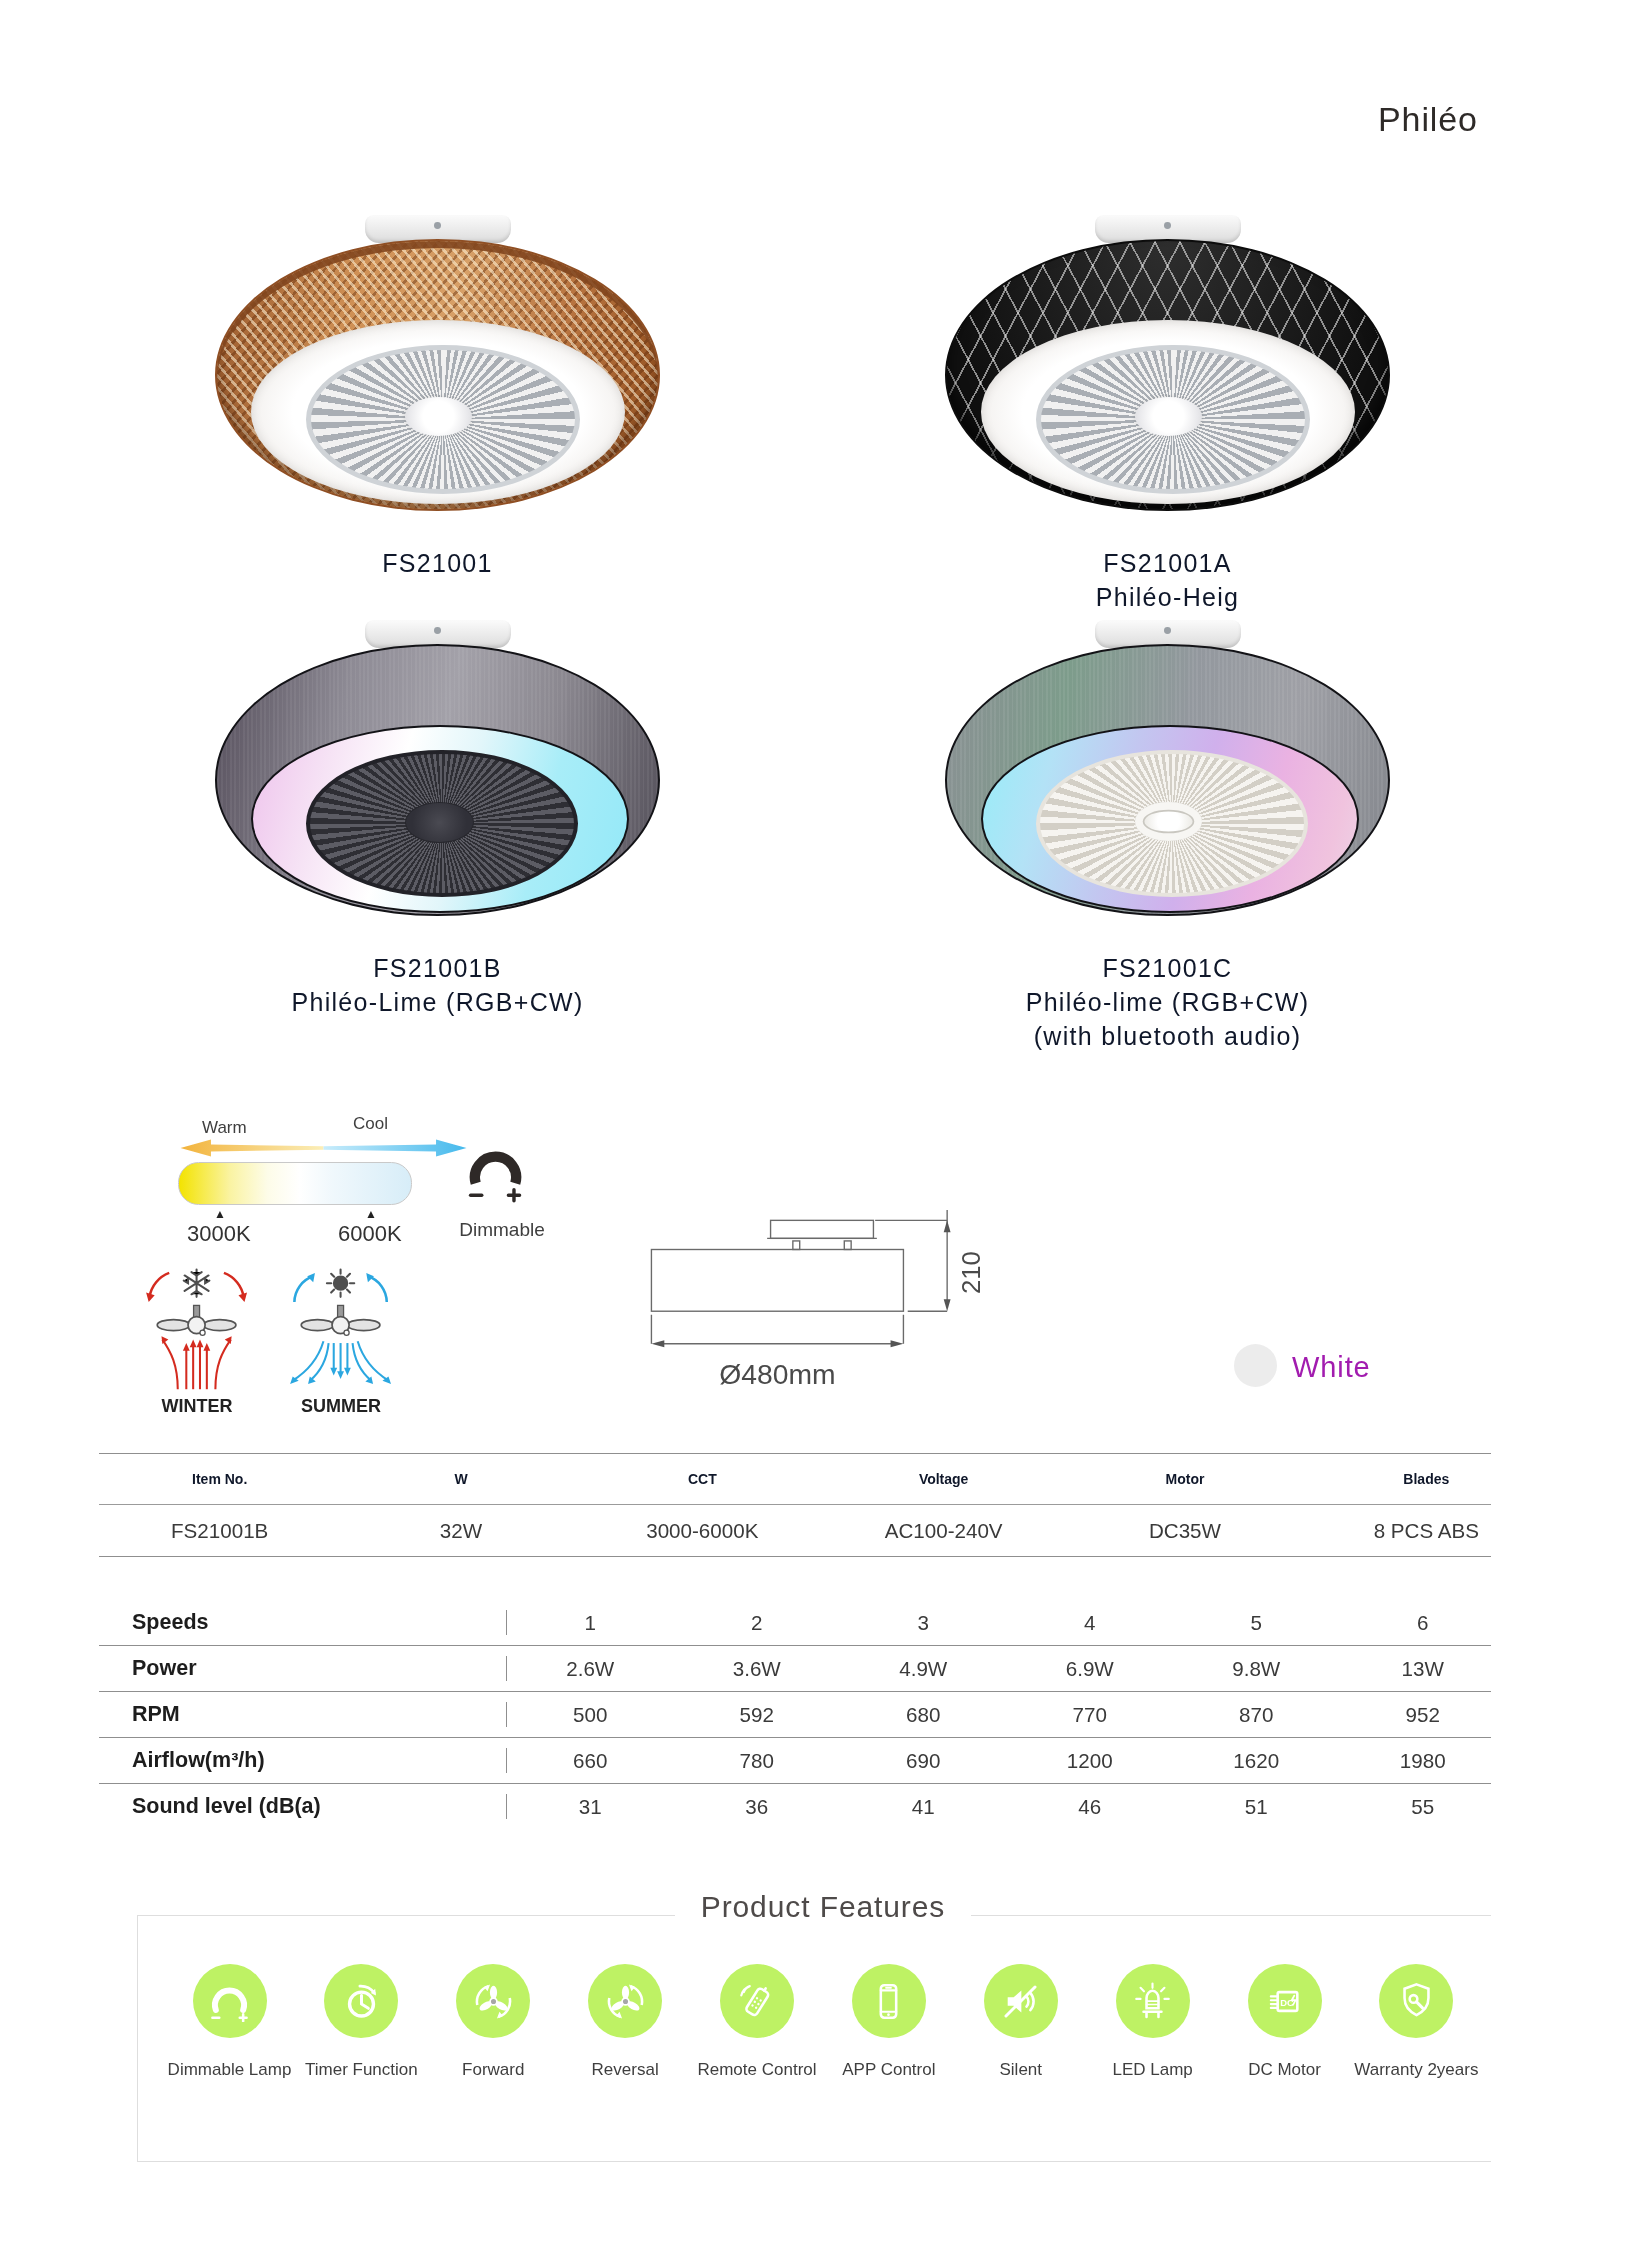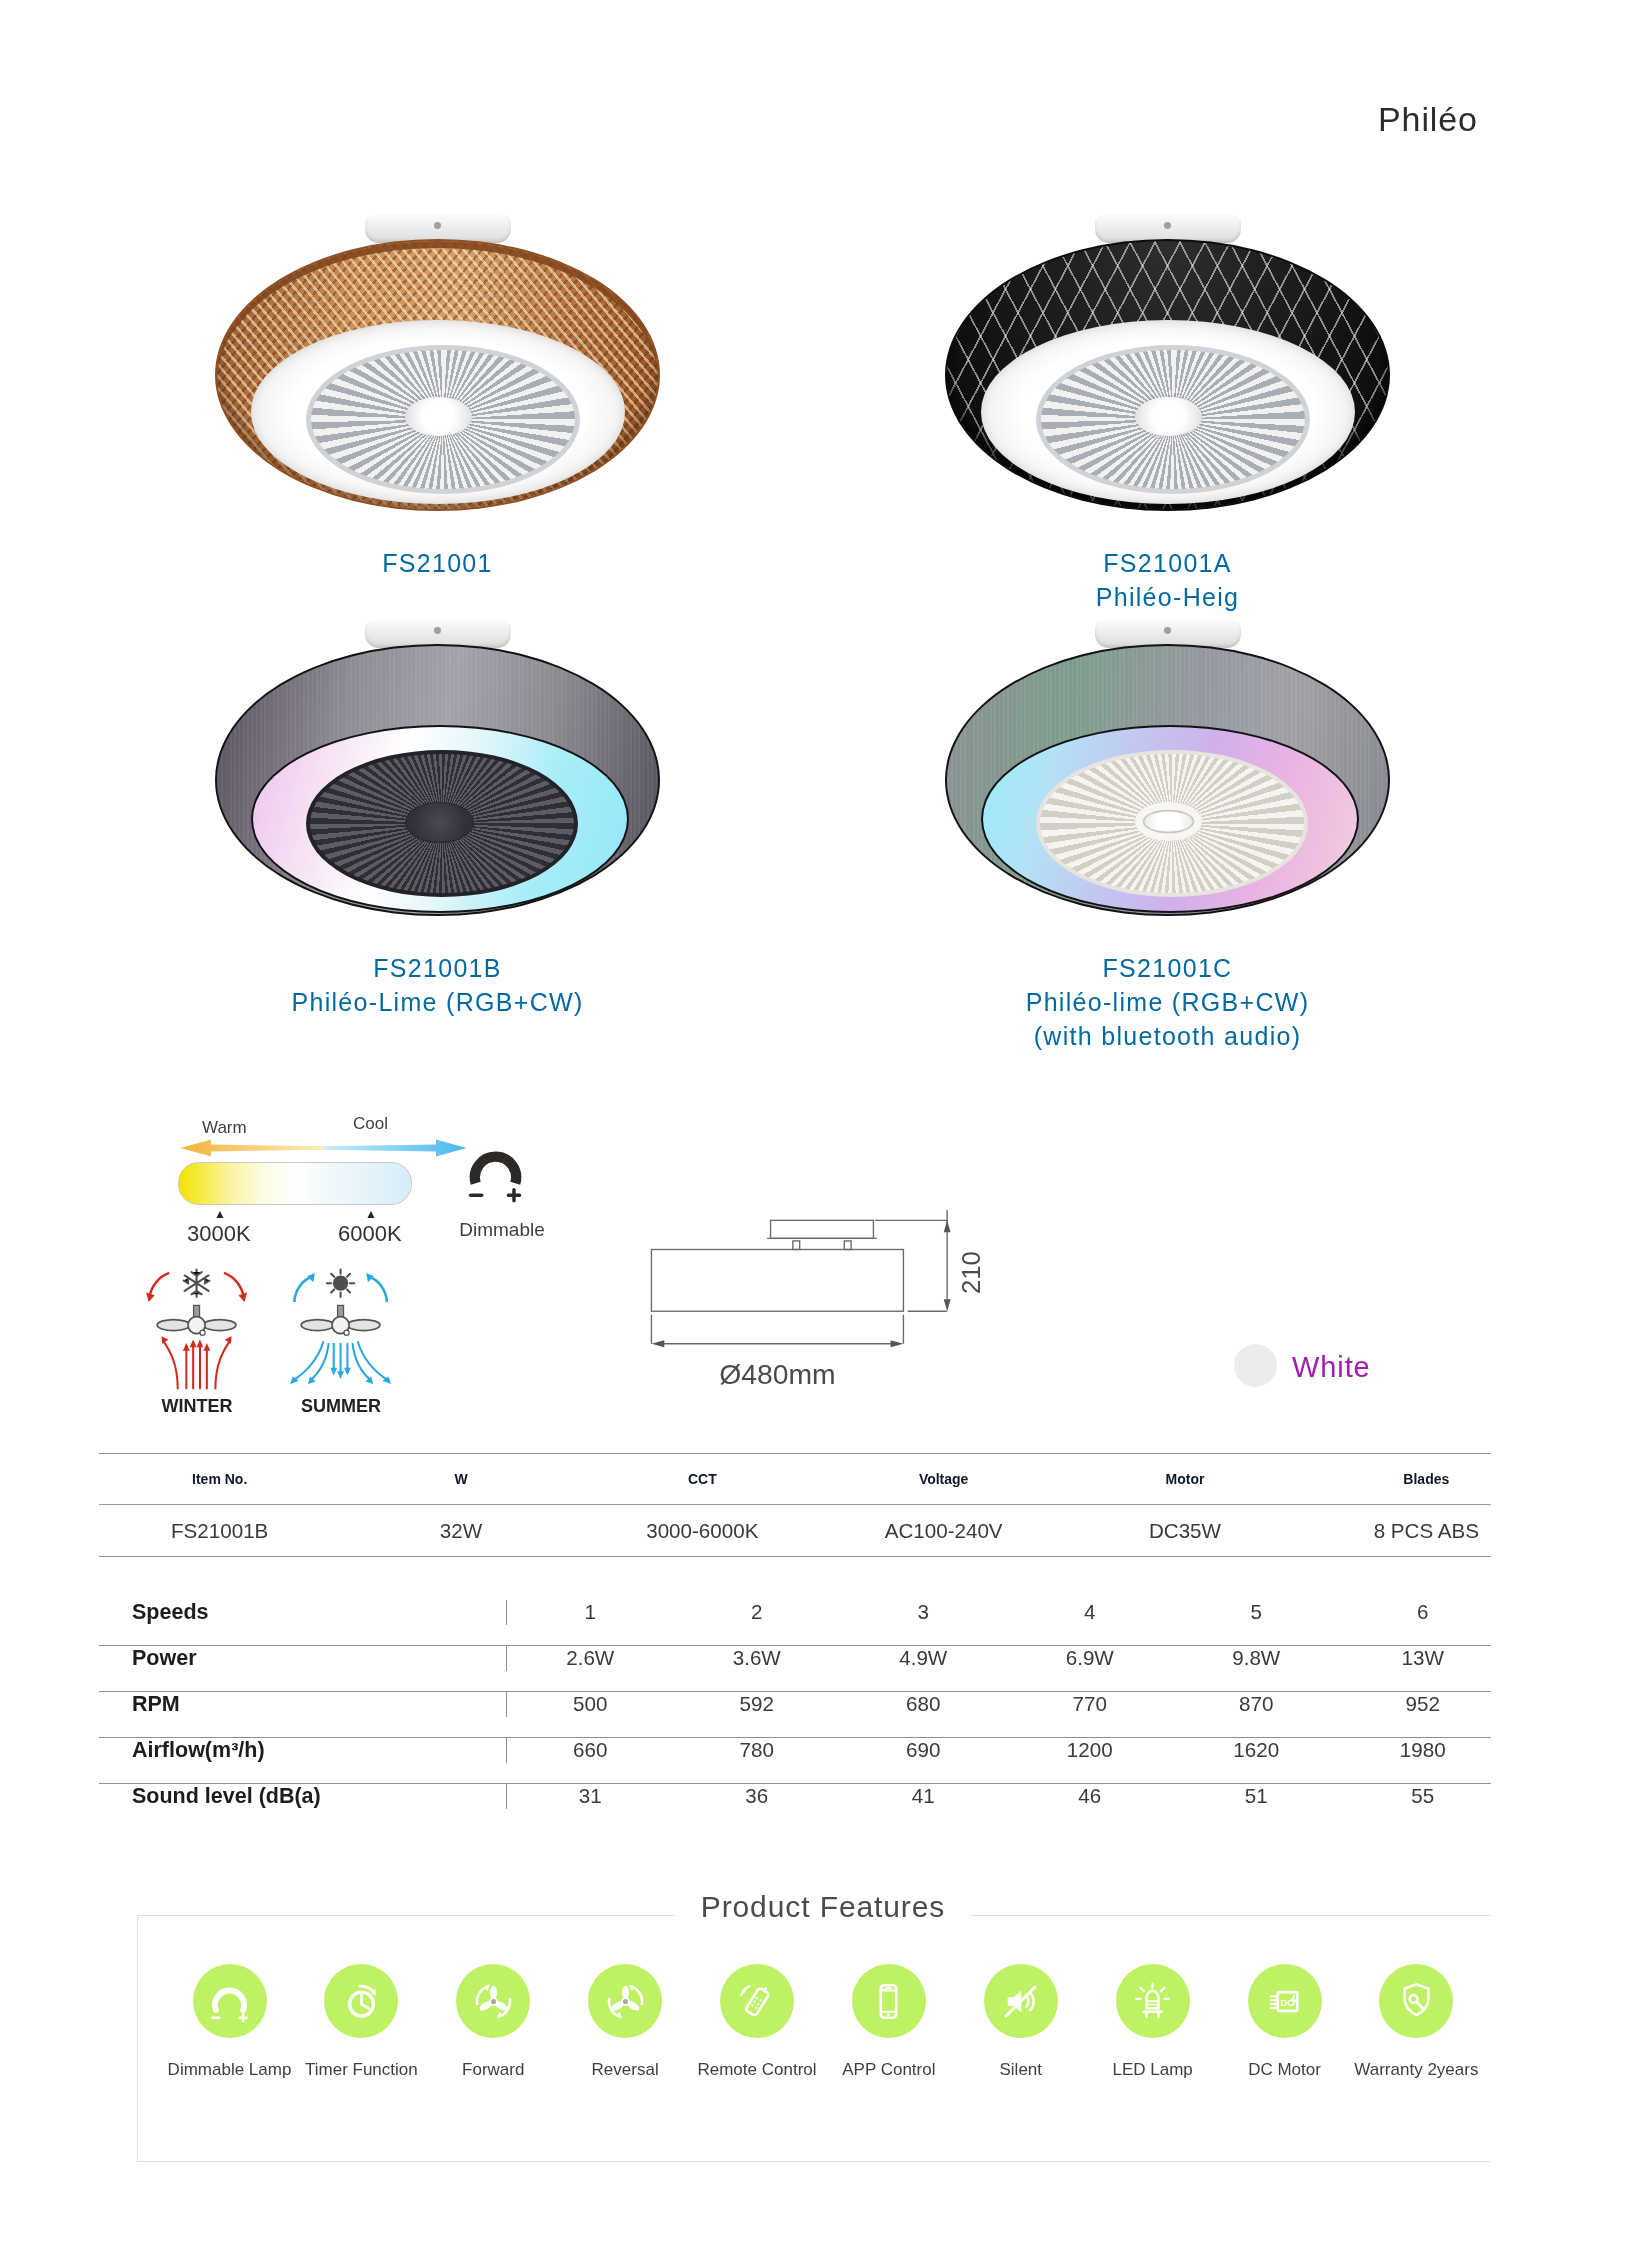--- a/index.html
+++ b/index.html
@@ -3,21 +3,21 @@
 <meta charset="utf-8">
 <style>
   html,body{margin:0;padding:0;background:#ffffff;}
   .page{position:relative;width:1491px;height:2250px;background:#fff;overflow:hidden;
         font-family:"Liberation Sans",sans-serif;color:#3a3534;border-radius:18px;}
 
   .page-title{position:absolute;left:1378px;top:100px;font-size:34px;letter-spacing:0.9px;color:#2e2a28;}
 
   
   .product{position:absolute;width:481px;text-align:center;}
-  .caption{margin-top:12px;font-size:25px;line-height:34px;letter-spacing:1.3px;color:#0369a1;}
+  .caption{margin-top:12px;font-size:25px;line-height:34px;letter-spacing:1.3px;color:#0f172a;}
 
   .fan{position:relative;width:446px;height:319px;margin:0 auto;}
   .canopy{position:absolute;top:0;left:50%;width:146px;height:27.5px;margin-left:-73px;
           background:linear-gradient(#fbfbfb,#dcdcdc);border-radius:8.6px 8.6px 13.7px 13.7px;
           box-shadow:inset 0 -2.6px 3.4px rgba(0,0,0,.12);}
   .canopy:after{content:"";position:absolute;left:50%;top:6.9px;width:6.9px;height:6.9px;margin-left:-3.4px;
           border-radius:50%;background:#9aa0a6;}
   .drum{position:absolute;top:24px;left:0;width:441px;height:268px;border-radius:50%;}
   .ring{position:absolute;top:105px;left:36px;width:374px;height:184px;border-radius:50%;}
   .grille{position:absolute;top:130px;left:91px;width:264px;height:139px;border-radius:50%;}
@@ -80,21 +80,21 @@
   
   .spec-table{position:absolute;left:99px;top:1453px;width:1448px;
       border-top:1.7px solid #8f8f8f;border-bottom:1.7px solid #8f8f8f;}
   .spec-head{display:flex;height:50px;align-items:center;border-bottom:1.7px solid #9b9b9b;}
   .spec-row{display:flex;height:51px;align-items:center;}
   .scell{flex:1;text-align:center;font-size:20.6px;color:#3a3a3a;}
   .spec-head .scell{font-size:14px;font-weight:bold;color:#0f172a;}
 
   
   .speed-table{position:absolute;left:99px;top:1600px;width:1407px;}
-  .srow{display:flex;height:45px;align-items:flex-start;}
+  .srow{display:flex;height:45px;align-items:center;}
   .srow:not(:last-child){border-bottom:1.7px solid #8f8f8f;}
   .slabel{width:408px;box-sizing:border-box;padding-left:33px;font-weight:bold;font-size:21.5px;color:#1d1d1d;
       border-right:1.7px solid #8f8f8f;display:flex;align-items:center;}
   .sval{flex:1;display:flex;align-items:center;justify-content:center;font-size:20.6px;color:#3a3a3a;}
 
   
   .features-box{position:absolute;left:137px;top:1915px;width:1370px;height:245px;border:1.7px solid #dedede;}
   .features-title{position:absolute;left:0;right:0;top:-26px;text-align:center;}
   .features-title span{display:inline-block;background:#fff;padding:0 26px;font-size:30px;color:#4e4a49;letter-spacing:0.9px;}
   .features-row{display:flex;justify-content:space-between;padding:0 29px;margin-top:48px;}

